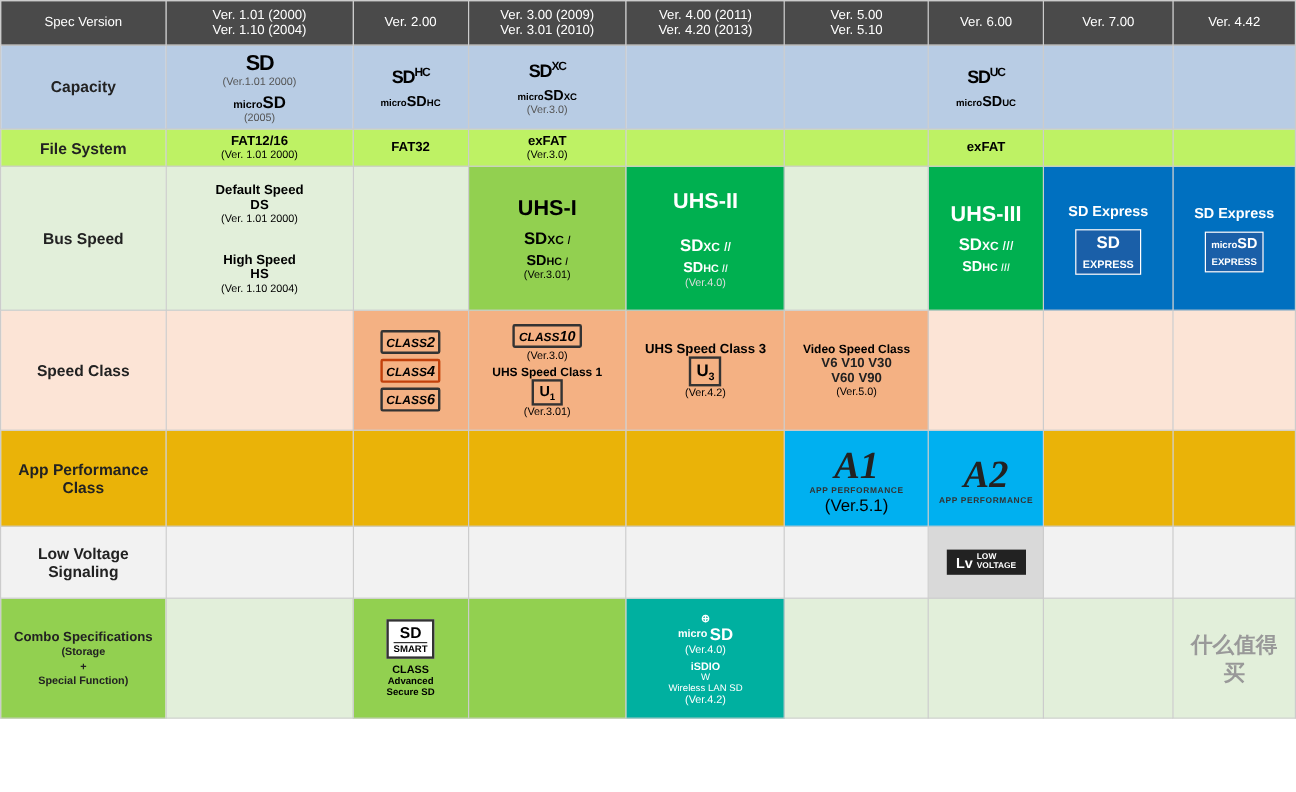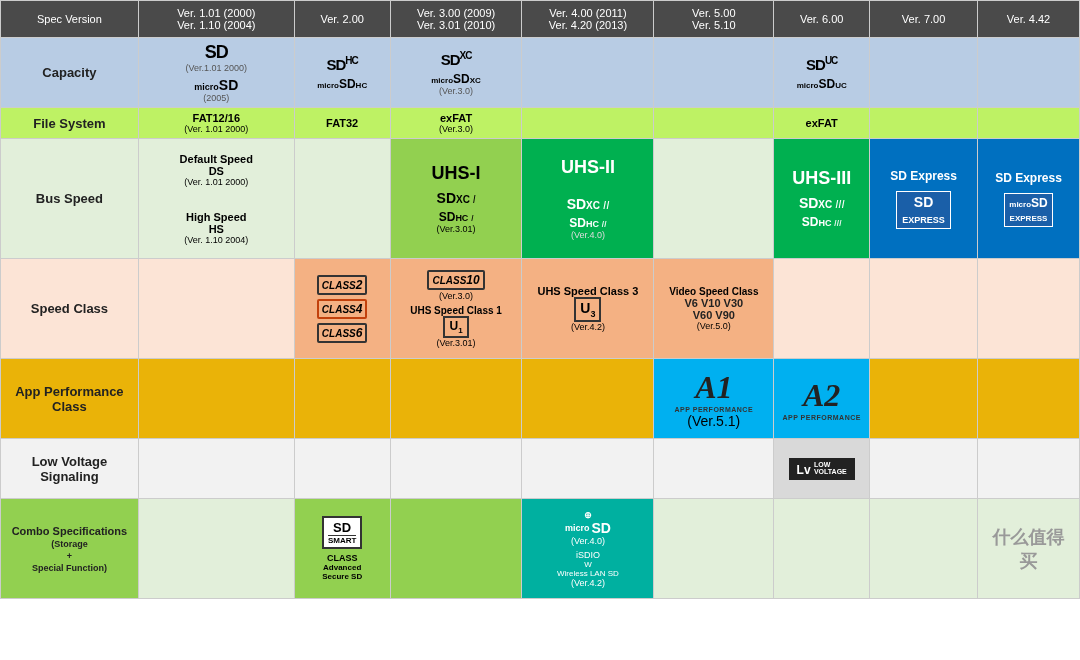--- a/index.html
+++ b/index.html
@@ -307,21 +307,21 @@
       </td>
       <td style="background:#92d050;"></td>
       <td class="combo-teal">
         <div style="display:flex;align-items:center;justify-content:center;flex-direction:column;">
           <div style="font-size:9px;font-weight:bold;">⊕</div>
           <div style="display:flex;align-items:center;gap:2px;">
             <span style="font-size:9px;font-weight:bold;">micro</span>
             <span style="font-weight:900;font-size:14px;">SD</span>
           </div>
           <div style="font-size:9px;">(Ver.4.0)</div>
-          <div style="margin-top:4px;font-size:9px;font-weight:normal;">iSDIO</div>
+          <div style="margin-top:4px;font-size:9px;font-weight:bold;">iSDIO</div>
           <div style="display:flex;align-items:center;gap:2px;">
             <span style="font-size:8px;">W</span>
           </div>
           <div style="font-size:8px;">Wireless LAN SD</div>
           <div style="font-size:9px;">(Ver.4.2)</div>
         </div>
       </td>
       <td style="background:#e2efda;"></td>
       <td style="background:#e2efda;"></td>
       <td style="background:#e2efda;"></td>

